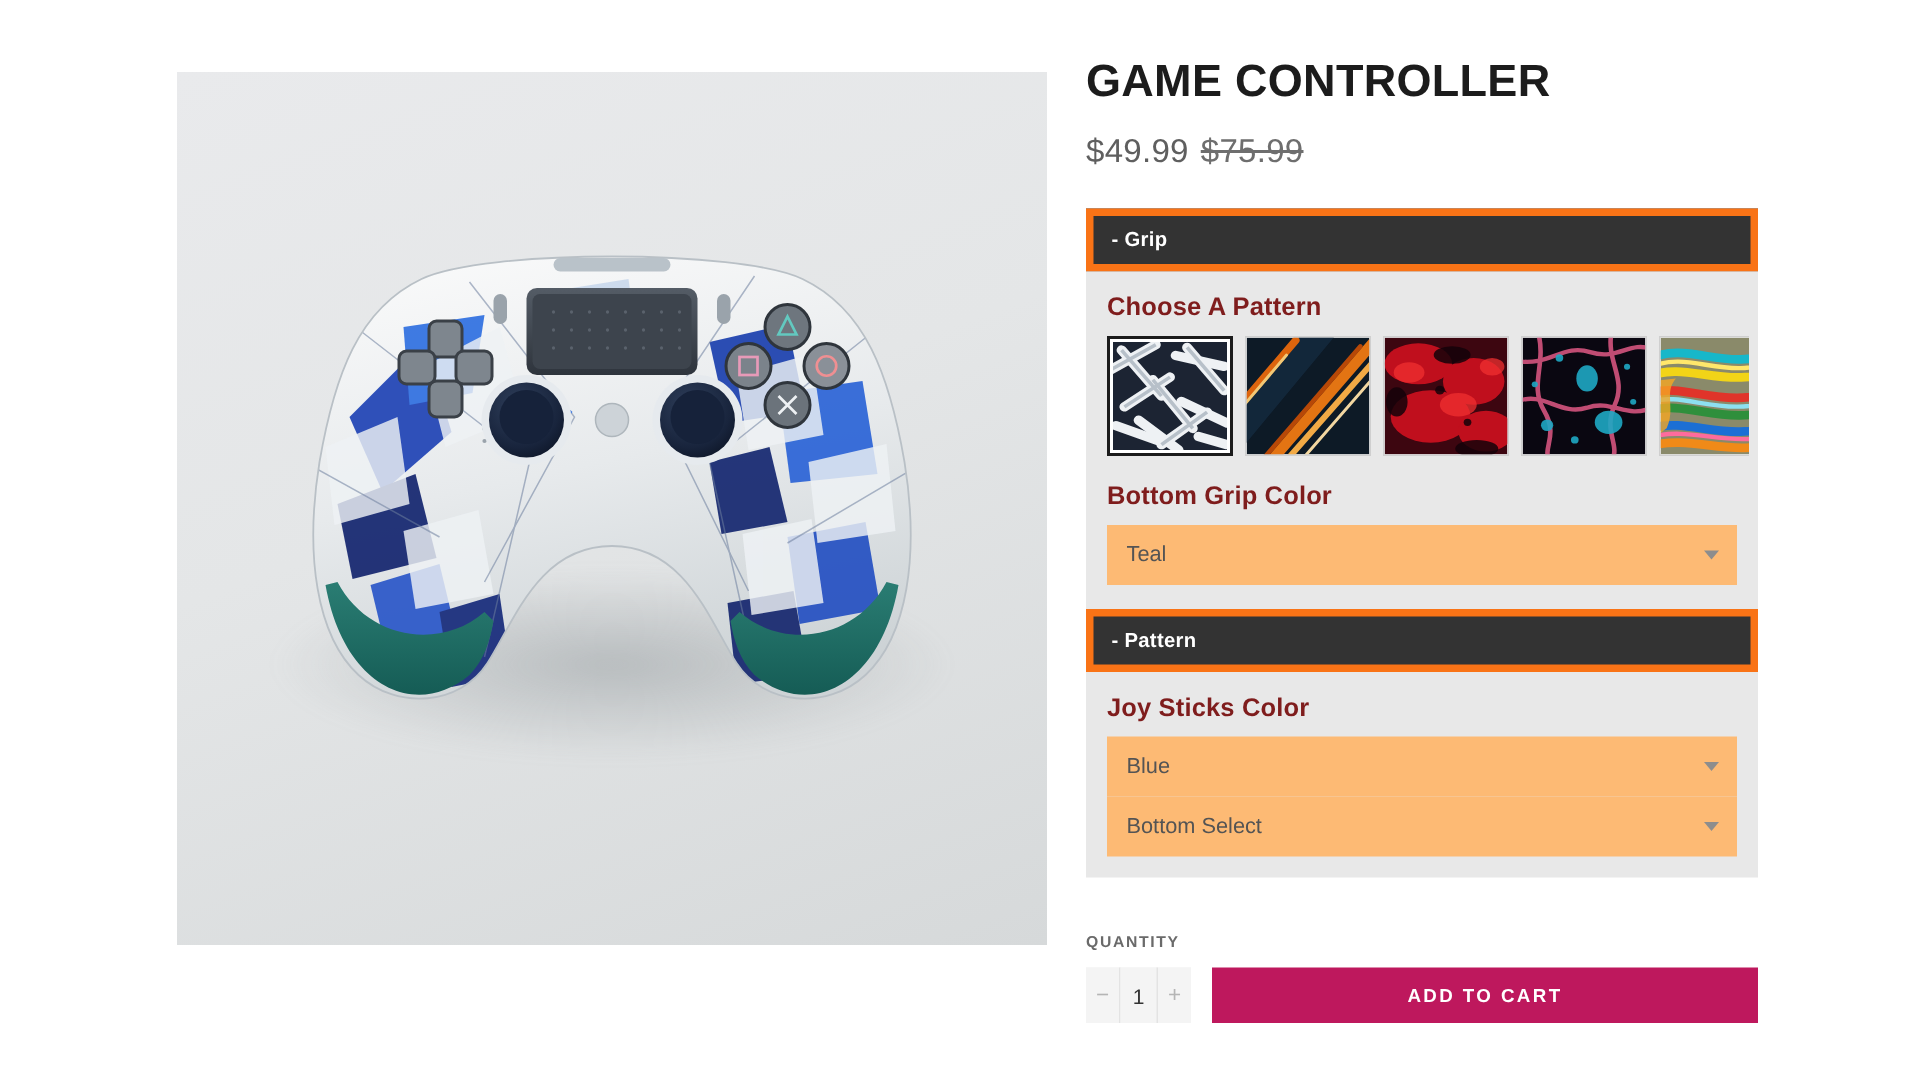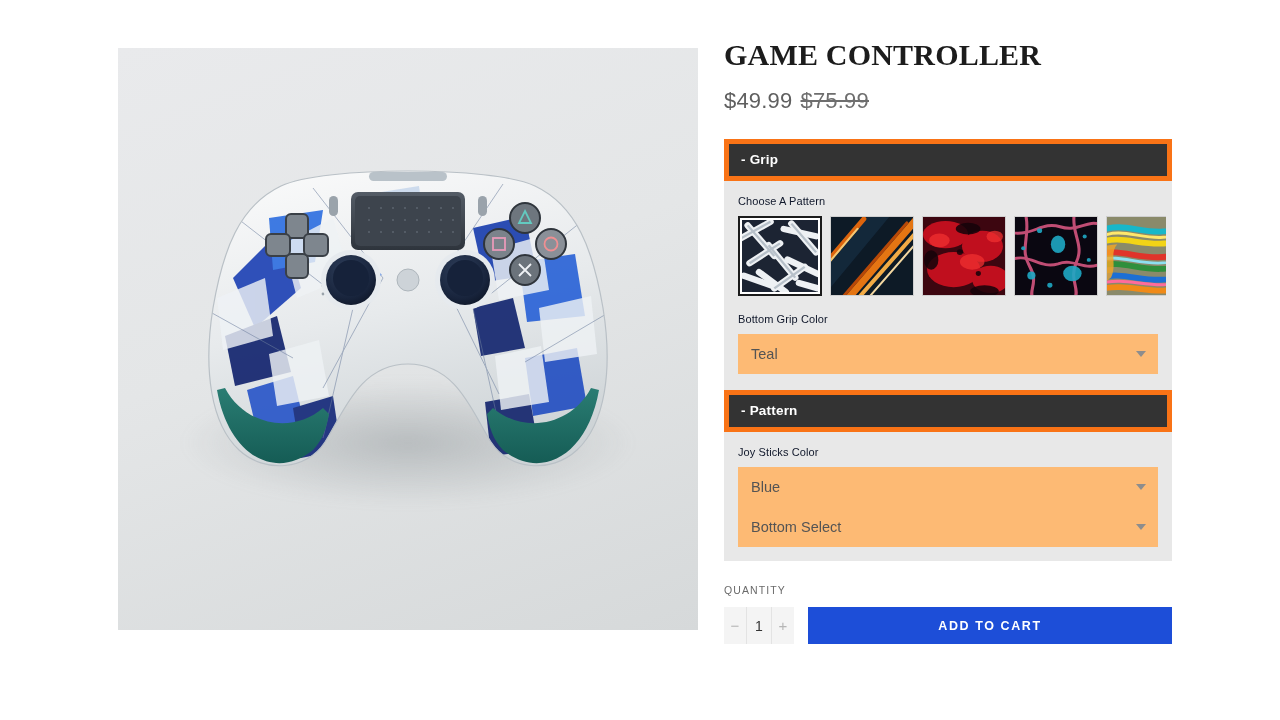--- a/index.html
+++ b/index.html
@@ -23,40 +23,40 @@
     width: 470px; height: 130px; transform: translateX(-50%);
     background: radial-gradient(ellipse at center, rgba(120,128,132,.38) 0%, rgba(160,167,170,0) 68%);
     filter: blur(6px);
   }
   .controller { position: absolute; left: 50%; top: 110px; transform: translateX(-50%); }
 
   
   .details { position: absolute; left: 724px; top: 38px; width: 448px; }
 
   .product-title {
-    font-family: Liberation Serif, serif;
+    font-family: Liberation Sans, sans-serif;
     font-size: 30px; font-weight: 700; letter-spacing: .2px;
     color: #1c1c1c; text-transform: uppercase; line-height: 1.1;
   }
   .price-row { margin-top: 17px; font-size: 22px; color: #5f5f5f; letter-spacing: .2px; }
   .price-sale { color: #5f5f5f; margin-top: 32px; }
   .price-compare { margin-left: 8px; text-decoration: line-through; color: #6e6e6e; }
 
   .accordion { margin-top: 25px; }
   .section-head {
     background: #333333; color: #ffffff;
     font-size: 13.5px; font-weight: 700;
     padding: 8px 12px 9px; letter-spacing: .2px;
     border: 5px solid #f97316;
   }
   .section-body { background: #e8e8e8; padding: 14px 14px 16px; }
   .section-body.tight { padding-bottom: 14px; }
 
   .field-label {
-    font-size: 11px; font-weight: 400; color: #0f172a;
+    font-size: 17px; font-weight: 700; color: #7f1d1d;
     letter-spacing: .1px; margin-bottom: 9px;
   }
   .field-label.spaced { margin-top: 17px; }
 
   .swatch-row { display: flex; gap: 8px; width: 428px; overflow: hidden; }
   .swatch {
     width: 84px; height: 80px; flex: 0 0 84px;
     border: 1px solid #cfcfcf; background: #fff; padding: 0;
     cursor: pointer; position: relative; overflow: hidden;
   }
@@ -70,38 +70,38 @@
   }
   .select-value { font-size: 14.5px; color: #545454; }
   .select-caret {
     position: absolute; right: 12px; top: 50%; transform: translateY(-50%);
     width: 0; height: 0;
     border-left: 5px solid transparent; border-right: 5px solid transparent;
     border-top: 6px solid #8d8d8d;
   }
 
   .qty-label {
-    margin-top: 23px; font-size: 10.5px; font-weight: 400; color: #6a6a6a;
+    margin-top: 37px; font-size: 10.5px; font-weight: 700; color: #6a6a6a;
     letter-spacing: 1.1px; text-transform: uppercase;
   }
   .buy-row { margin-top: 11px; display: flex; align-items: stretch; gap: 14px; }
   .stepper { display: flex; width: 70px; height: 37px; background: #f4f4f4; }
   .step-btn {
     width: 23px; display: flex; align-items: center; justify-content: center;
     font-size: 15px; color: #b5b5b5; cursor: pointer; background: #f4f4f4;
     border: none; font-family: inherit;
   }
   .step-btn.plus { border-left: 1px solid #e3e3e3; }
   .step-btn.minus { border-right: 1px solid #e3e3e3; }
   .qty-input {
     width: 24px; text-align: center; border: none; background: #f4f4f4;
     font-size: 14px; color: #333; font-family: inherit;
   }
   .add-cart {
-    flex: 1; background: #1d4ed8; color: #fff; border: none;
+    flex: 1; background: #be185d; color: #fff; border: none;
     font-size: 12.5px; font-weight: 700; letter-spacing: 1.6px;
     text-transform: uppercase; cursor: pointer; font-family: inherit;
     height: 37px;
   }
 </style>
 </head>
 <body>
 
 <div class="page">
 

